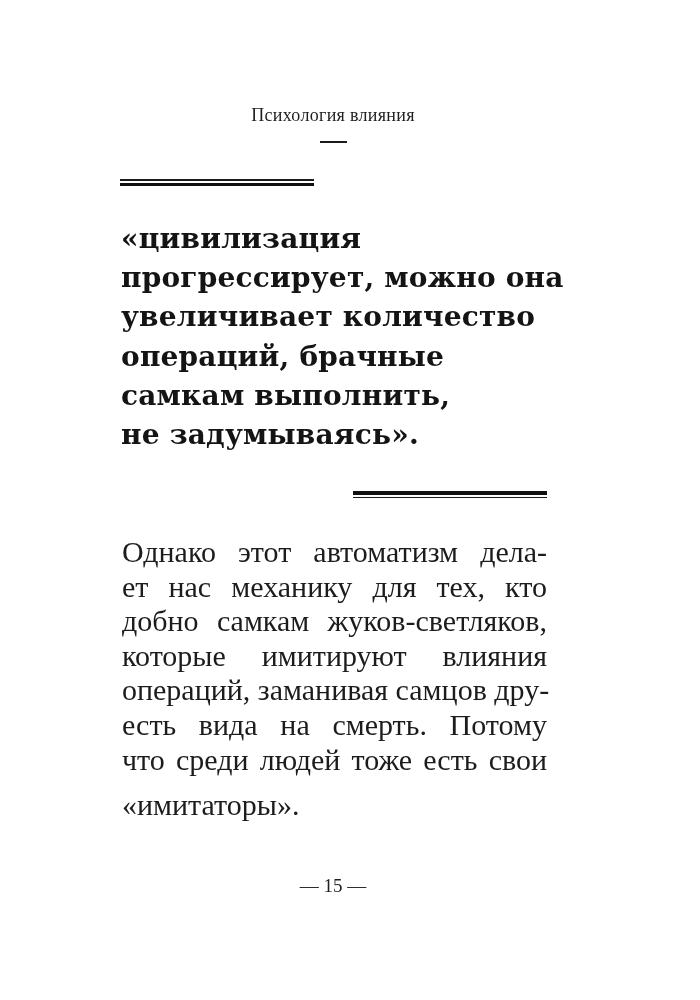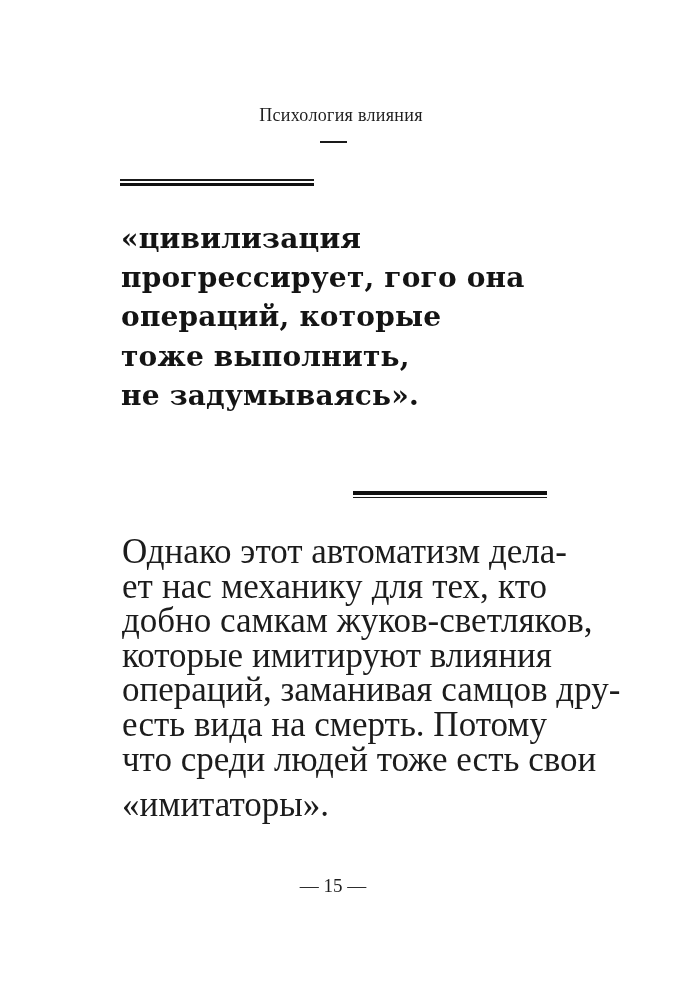--- a/index.html
+++ b/index.html
@@ -18,21 +18,20 @@
     .running-head {
       position: absolute;
       left: 0;
       width: 666px;
       top: 104px;
       text-align: center;
       font-size: 18px;
       line-height: 22px;
       letter-spacing: 0.3px;
       color: #1f1f1f;
-      padding-left: 8px;
     }
     .head-dash {
       position: absolute;
       left: 320px;
       top: 141px;
       width: 27px;
       height: 2px;
       background: #1a1a1a;
     }
     .rule {
@@ -83,21 +82,21 @@
     .pull-quote .qline {
       display: block;
       white-space: nowrap;
     }
 
     .body-text {
       position: absolute;
       left: 122px;
       top: 535px;
       width: 425px;
-      font-size: 35px;
+      font-size: 30px;
       line-height: 34.6px;
       color: #1c1c1c;
     }
     .body-text .bline {
       display: block;
       text-align: justify;
       text-align-last: justify;
       white-space: nowrap;
       height: 34.6px;
     }
@@ -123,23 +122,24 @@
 <div class="running-head">Психология влияния</div>
 <div class="head-dash"></div>
 
 <div class="rule rule-top">
   <div class="thin"></div>
   <div class="thick"></div>
 </div>
 
 <div class="pull-quote">
   <span class="qline">«цивилизация</span>
-  <span class="qline">прогрессирует, гого она</span>
-  <span class="qline">операций, которые</span>
-  <span class="qline">тоже выполнить,</span>
+  <span class="qline">прогрессирует, можно она</span>
+  <span class="qline">увеличивает количество</span>
+  <span class="qline">операций, брачные</span>
+  <span class="qline">самкам выполнить,</span>
   <span class="qline">не задумываясь».</span>
 </div>
 
 <div class="rule rule-bottom">
   <div class="thick"></div>
   <div class="thin"></div>
 </div>
 
 <div class="body-text">
   <span class="bline">Однако этот автоматизм дела-</span>

